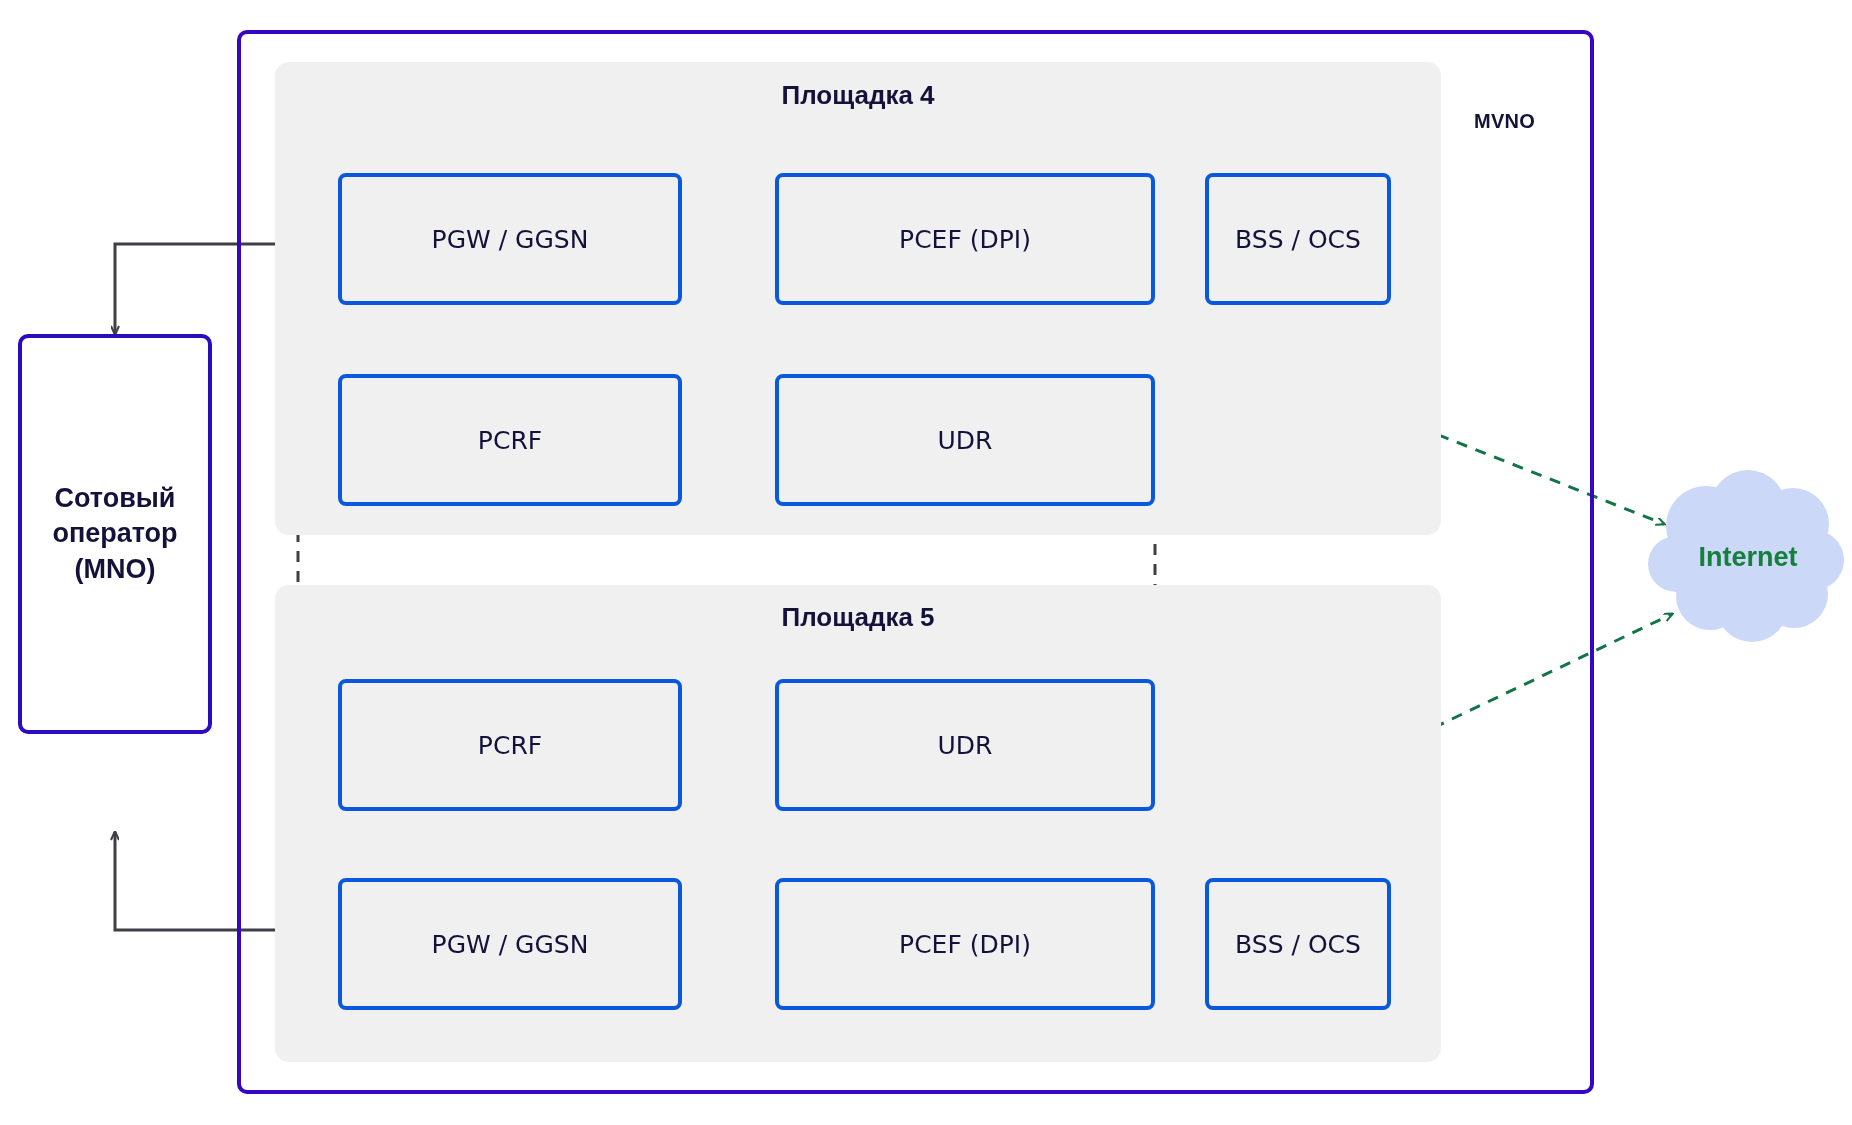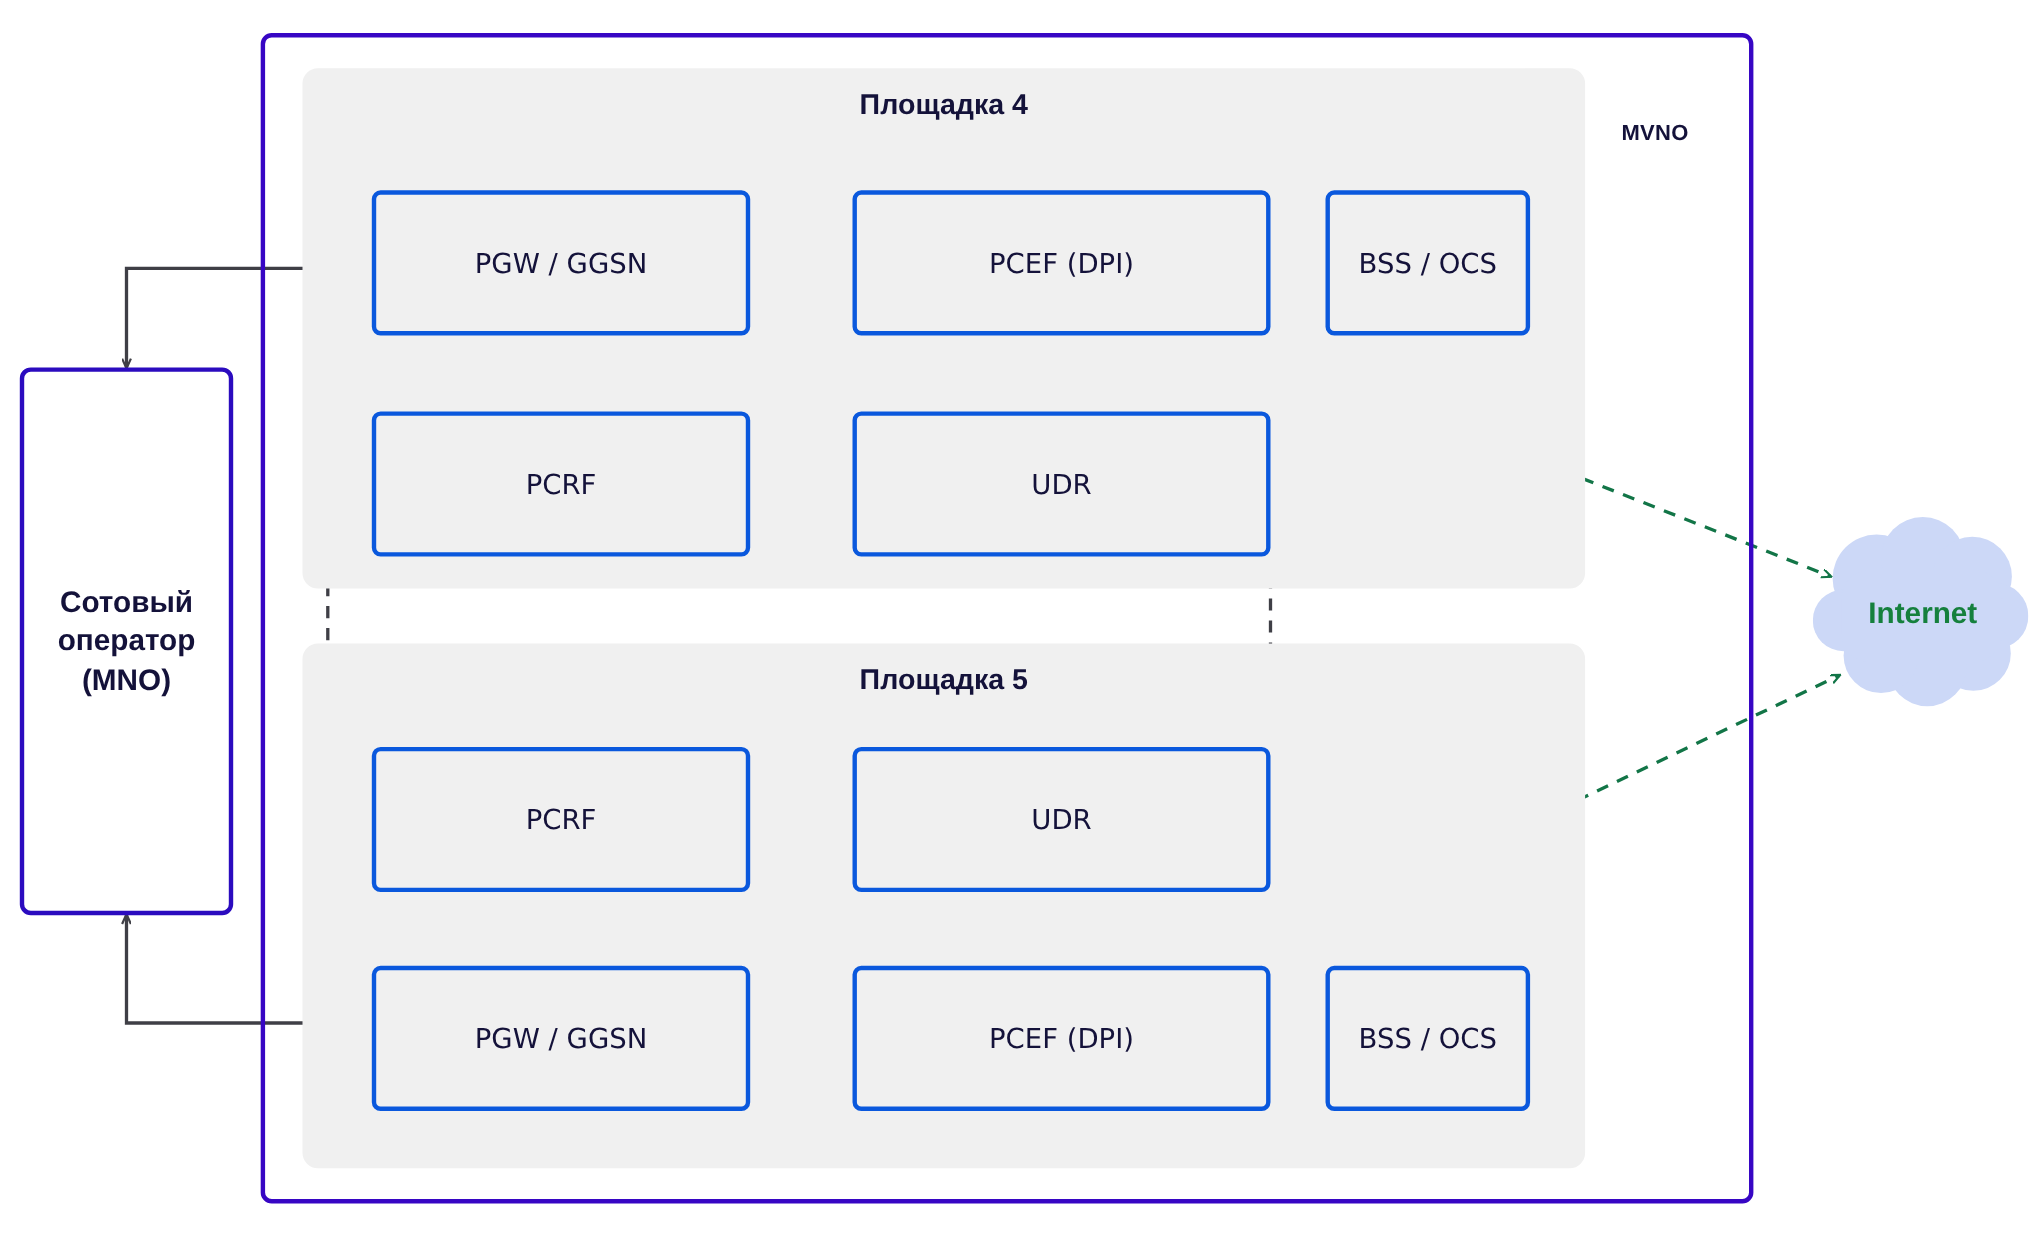--- a/index.html
+++ b/index.html
@@ -25,21 +25,21 @@
     height: 1125px;
     pointer-events: none;
   }
 
   
   .mno-box {
     position: absolute;
     left: 18px;
     top: 334px;
     width: 194px;
-    height: 498px;
+    height: 400px;
     border: 4px solid #2b0bbf;
     border-radius: 10px;
     background: #ffffff;
     box-sizing: border-box;
     display: flex;
     align-items: center;
     justify-content: center;
   }
   .mno-label {
     font-size: 27px;

